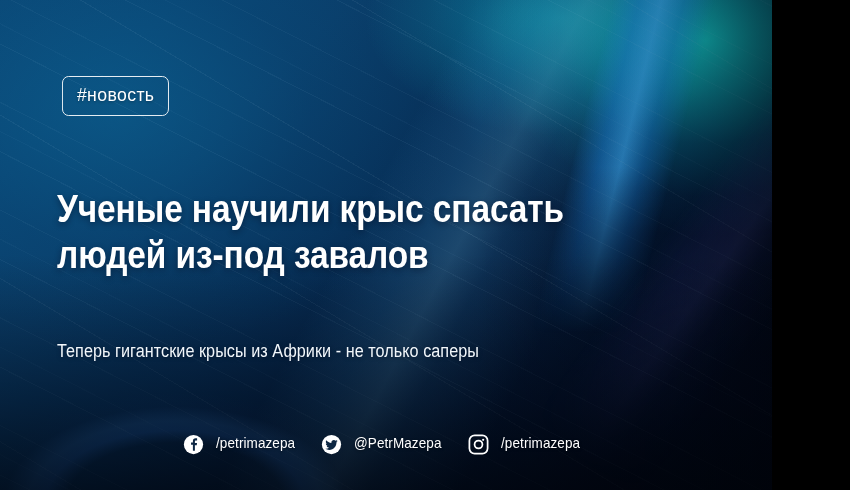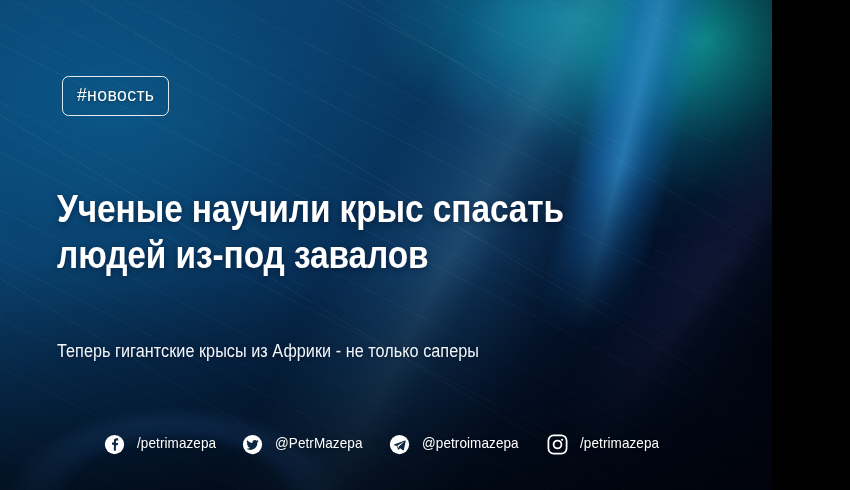--- a/index.html
+++ b/index.html
@@ -292,27 +292,20 @@
       </div>
 
       <div class="social-item">
         <svg class="social-icon" viewBox="0 0 24 24">
           <circle cx="12" cy="12" r="11" fill="#ffffff"></circle>
           <path d="M19.1 8.1c-0.52 0.23-1.08 0.39-1.67 0.46 0.6-0.36 1.06-0.93 1.28-1.61-0.56 0.33-1.18 0.57-1.85 0.7-0.53-0.57-1.29-0.92-2.12-0.92-1.6 0-2.9 1.3-2.9 2.9 0 0.23 0.03 0.45 0.08 0.66-2.41-0.12-4.55-1.28-5.98-3.03-0.25 0.43-0.39 0.93-0.39 1.46 0 1.01 0.51 1.9 1.29 2.42-0.48-0.02-0.93-0.15-1.32-0.37v0.04c0 1.41 1 2.58 2.33 2.85-0.24 0.07-0.5 0.1-0.77 0.1-0.19 0-0.37-0.02-0.55-0.05 0.37 1.15 1.44 1.99 2.71 2.02-0.99 0.78-2.24 1.24-3.6 1.24-0.23 0-0.46-0.01-0.69-0.04 1.28 0.82 2.81 1.3 4.44 1.3 5.33 0 8.24-4.41 8.24-8.24l-0.01-0.37c0.57-0.41 1.06-0.92 1.45-1.5z" fill="#0d2743"></path>
         </svg>
         <span class="social-handle">@PetrMazepa</span>
       </div>
 
-      <div class="social-item">
-        <svg class="social-icon" viewBox="0 0 24 24">
-          <circle cx="12" cy="12" r="11" fill="#ffffff"></circle>
-          <path d="M18.2 7.3L5.9 12.05c-0.62 0.25-0.61 0.6-0.11 0.75l3.16 0.99 1.22 3.73c0.15 0.41 0.27 0.57 0.55 0.57 0.28 0 0.4-0.13 0.55-0.28l1.49-1.45 3.1 2.29c0.57 0.31 0.98 0.15 1.12-0.53l2.02-9.52c0.21-0.83-0.32-1.21-0.8-0.99zM9.55 13.5l6.72-4.24c0.33-0.2 0.63-0.09 0.38 0.13l-5.75 5.19-0.22 2.39z" fill="#0d2743"></path>
-        </svg>
-        <span class="social-handle">@petroimazepa</span>
-      </div>
 
       <div class="social-item">
         <svg class="social-icon" viewBox="0 0 24 24">
           <rect x="1.6" y="1.6" width="20.8" height="20.8" rx="6" ry="6" fill="none" stroke="#ffffff" stroke-width="2.0"></rect>
           <circle cx="12" cy="12" r="4.5" fill="none" stroke="#ffffff" stroke-width="2.0"></circle>
           <circle cx="17.3" cy="6.7" r="1.25" fill="#ffffff"></circle>
         </svg>
         <span class="social-handle">/petrimazepa</span>
       </div>
 

